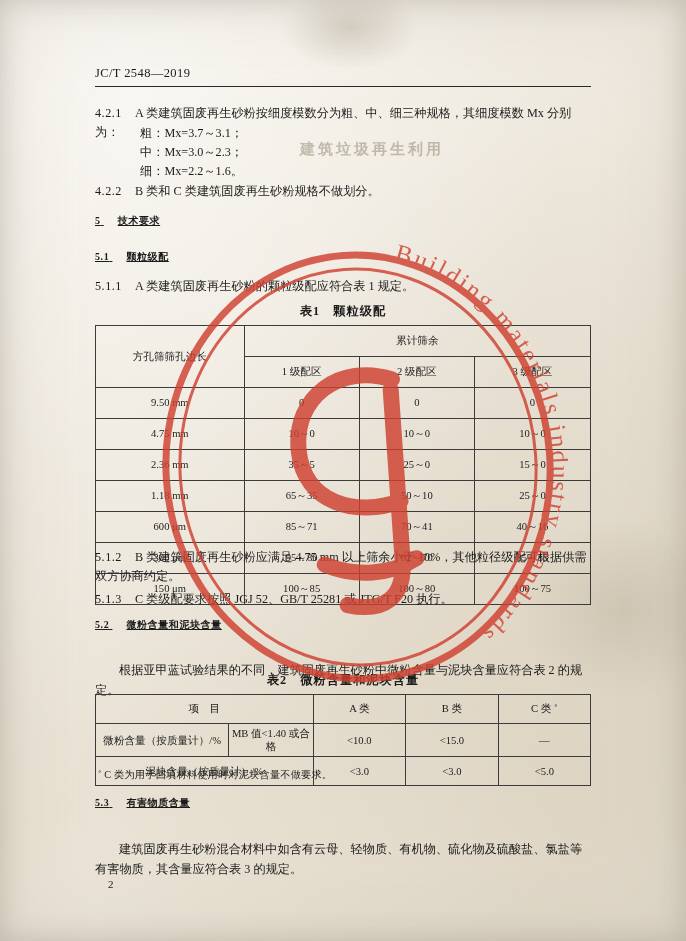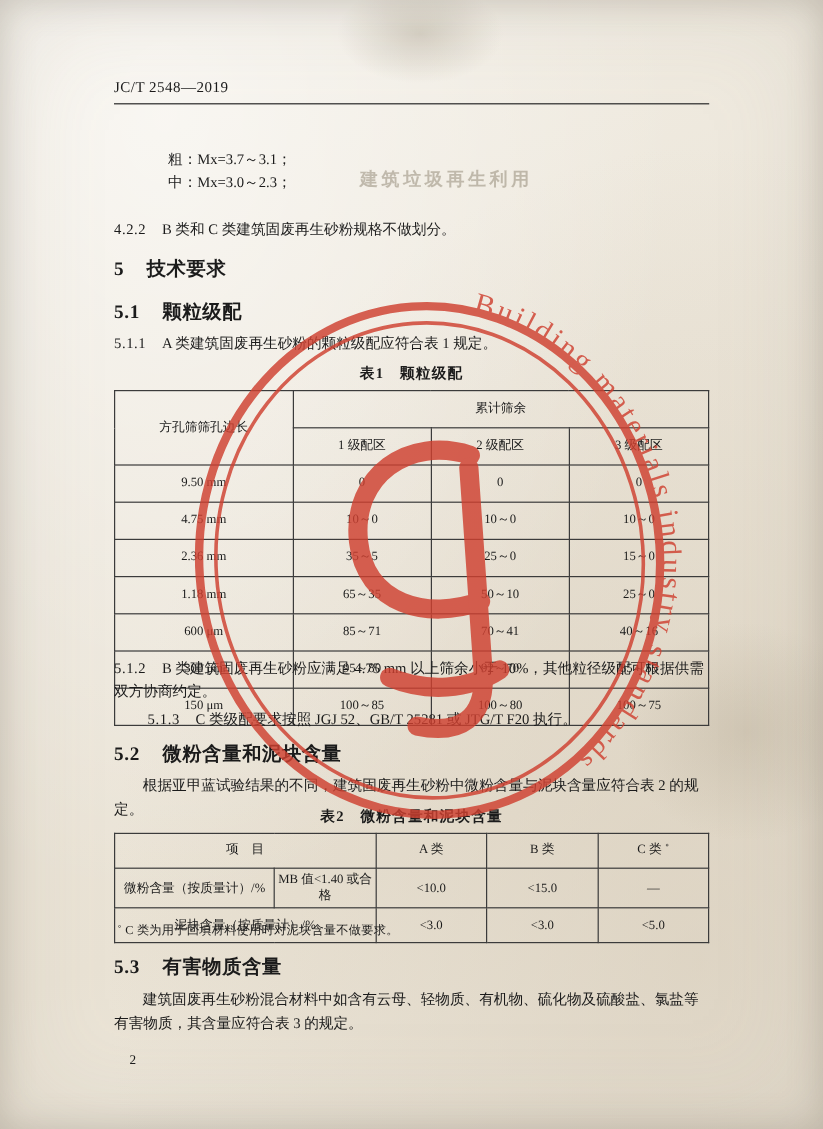--- a/index.html
+++ b/index.html
@@ -70,23 +70,24 @@
 
   .blk { position: absolute; }
 
   .num-para {
     font-size: 12.2px;
     line-height: 1.55;
   }
   .clause-num { letter-spacing: 0.5px; }
 
   .sec-head {
-    font-size: 16px;
+    font-size: 10px;
     font-weight: bold;
     letter-spacing: 0.6px;
+    text-decoration: underline;
   }
 
   .tbl-title {
     text-align: center;
     font-size: 12.2px;
     font-weight: bold;
     letter-spacing: 1px;
   }
 
   table.doc {
@@ -110,20 +111,21 @@
 
   .tbl-note {
     font-size: 10.2px;
     letter-spacing: 0.2px;
   }
 
   .body-p {
     font-size: 12.2px;
     line-height: 1.6;
     width: 496px;
+    margin-top: 16px;
   }
   .indent2 { text-indent: 24px; }
 
   .pagenum {
     position: absolute;
     left: 108px;
     top: 878px;
     font-size: 11px;
   }
 
@@ -173,22 +175,27 @@
   <div class="smudge-top"></div>
   <div class="smudge-right"></div>
 
   <div class="faint-text">建筑垃圾再生利用</div>
 
   <div class="content">
 
     <div class="header">JC/T 2548—2019</div>
     <div class="header-rule"></div>
 
+    <div class="blk num-para" style="left:95px; top:104px; width:500px;">
+      <span class="clause-num">4.2.1</span>
+      <span style="margin-left:10px;">A 类建筑固废再生砂粉按细度模数分为粗、中、细三种规格，其细度模数 Mx 分别为：</span>
+    </div>
     <div class="blk num-para" style="left:140px; top:124px; width:440px;">粗：Mx=3.7～3.1；</div>
     <div class="blk num-para" style="left:140px; top:143px; width:440px;">中：Mx=3.0～2.3；</div>
+    <div class="blk num-para" style="left:140px; top:162px; width:440px;">细：Mx=2.2～1.6。</div>
 
     <div class="blk num-para" style="left:95px; top:182px; width:500px;">
       <span class="clause-num">4.2.2</span>
       <span style="margin-left:10px;">B 类和 C 类建筑固废再生砂粉规格不做划分。</span>
     </div>
 
     <div class="blk sec-head" style="left:95px; top:214px;">
       <span>5</span>
       <span style="margin-left:14px;">技术要求</span>
     </div>
@@ -261,21 +268,21 @@
         </tr>
       </tbody>
         </table>
     </div>
 
     <div class="blk num-para" style="left:95px; top:548px; width:500px;">
       <span class="clause-num">5.1.2</span>
       <span style="margin-left:10px;">B 类建筑固废再生砂粉应满足 4.75 mm 以上筛余小于 10%，其他粒径级配可根据供需双方协商约定。</span>
     </div>
 
-    <div class="blk num-para" style="left:95px; top:590px; width:500px;padding-left:28px;">
+    <div class="blk num-para" style="left:95px; top:590px; width:500px;">
       <span class="clause-num">5.1.3</span>
       <span style="margin-left:10px;">C 类级配要求按照 JGJ 52、GB/T 25281 或 JTG/T F20 执行。</span>
     </div>
 
     <div class="blk sec-head" style="left:95px; top:618px;text-align:right;">
       <span>5.2</span>
       <span style="margin-left:14px;">微粉含量和泥块含量</span>
     </div>
 
     <div class="blk body-p indent2" style="left:95px; top:645px;">根据亚甲蓝试验结果的不同，建筑固废再生砂粉中微粉含量与泥块含量应符合表 2 的规定。</div>

